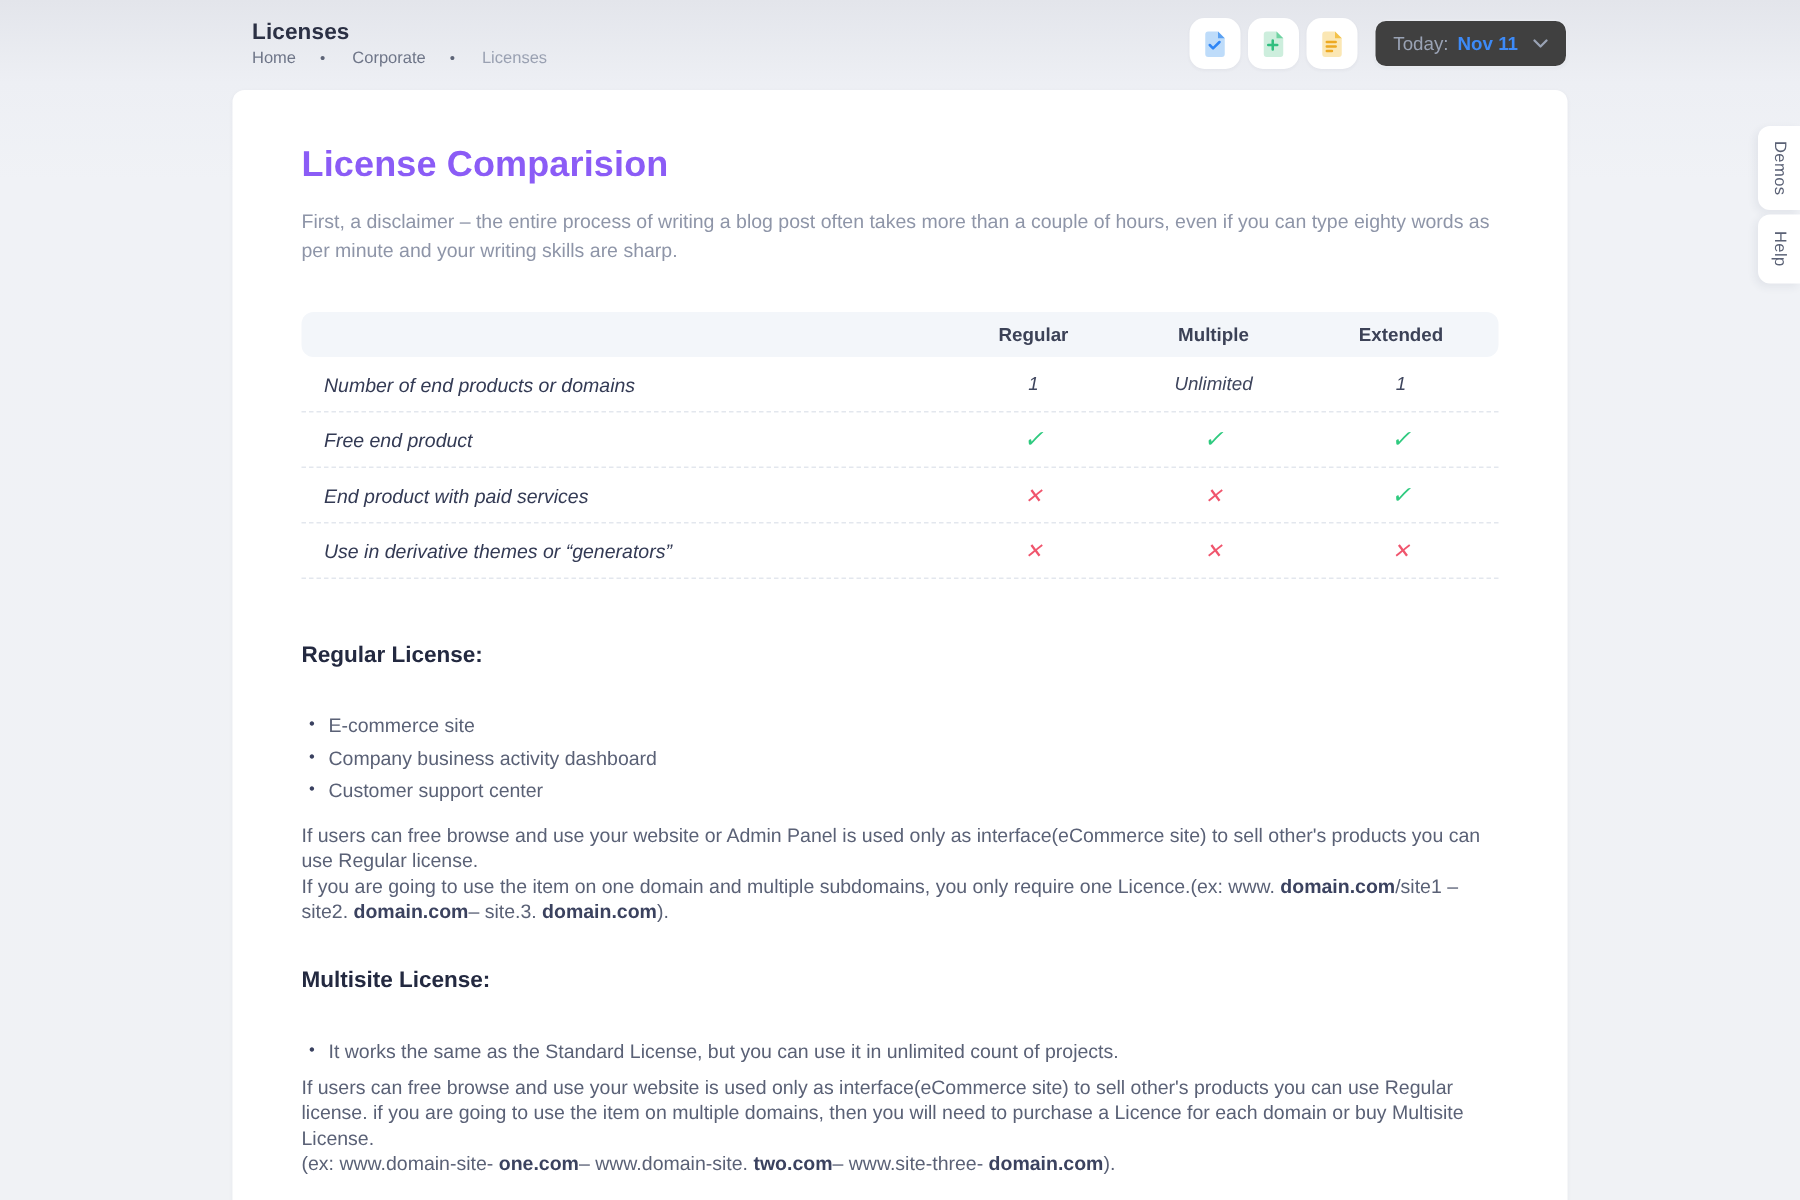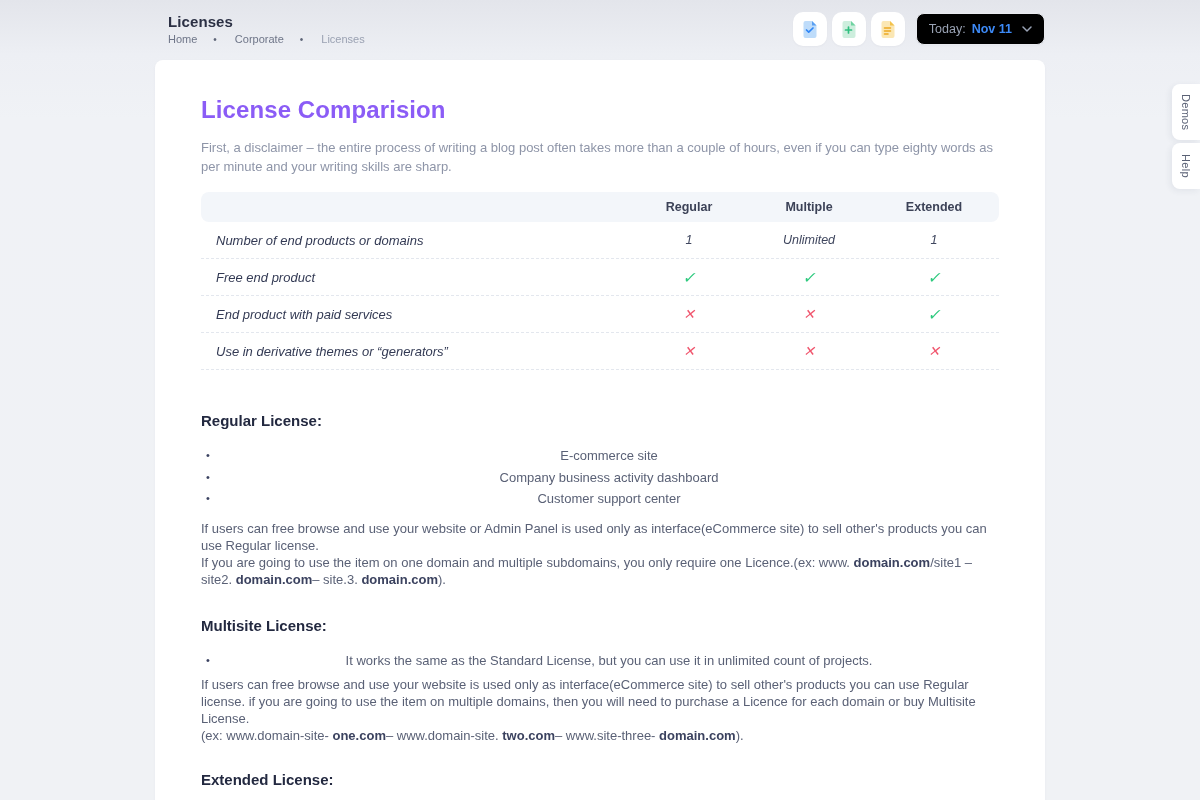--- a/index.html
+++ b/index.html
@@ -12,44 +12,44 @@
   }
   
   .topbar { position:absolute; left:168px; right:155px; top:0; height:58px; display:flex; justify-content:space-between; align-items:center; }
   .page-title { font-size:15px; font-weight:700; color:#2b3044; letter-spacing:.1px; }
   .breadcrumb { margin-top:3px; font-size:11px; color:#6e7588; display:flex; align-items:center; gap:18px; }
   .crumb { cursor:pointer; }
   .crumb.last { color:#9aa1b2; }
   .crumb-dot { color:#5d6477; font-size:10px; margin-left:-2px; }
   .topbar-right { display:flex; align-items:center; gap:3px; }
   .icon-btn { width:34px; height:34px; border:none; background:#fff; border-radius:10px; display:flex; align-items:center; justify-content:center; cursor:pointer; box-shadow:0 1px 2px rgba(40,50,80,.04); margin-right:2px; }
-  .date-pill { margin-left:6px; height:32px; background:#000000; border:1px solid #e9ebf0; border-radius:8px; display:flex; align-items:center; gap:6px; padding:0 12px; font-size:12.5px; cursor:pointer; box-shadow:0 1px 2px rgba(40,50,80,.03);justify-content:space-between; }
+  .date-pill { margin-left:6px; height:32px; background:#404040; border:1px solid #e9ebf0; border-radius:8px; display:flex; align-items:center; gap:6px; padding:0 12px; font-size:12.5px; cursor:pointer; box-shadow:0 1px 2px rgba(40,50,80,.03);justify-content:space-between; }
   .date-prefix { color:#9aa3b5; }
   .date-value { color:#3d8af7; font-weight:700; }
   .date-chevron { margin-left:4px; display:flex; }
   
   .card { position:absolute; left:155px; top:60px; width:890px; height:760px; background:#fff; border-radius:8px 8px 0 0; box-shadow:0 1px 3px rgba(40,50,80,.04); padding:36px 46px 0 46px; }
   h1.content-heading { font-size:24px; font-weight:700; color:#8b5cf6; letter-spacing:.1px; }
   .disclaimer { margin-top:14px; font-size:13px; line-height:19px; color:#8e95a8; }
   
-  .cmp-table { margin-top:16px; width:100%; }
+  .cmp-table { margin-top:32px; width:100%; }
   .t-head { display:flex; align-items:center; background:#f3f6fa; border-radius:8px; height:30px; }
   .t-row { display:flex; align-items:center; height:37px; border-bottom:1px dashed #e3e7ee;font-style:italic; }
   .t-label { flex:1; padding-left:15px; font-size:13px; color:#333a54; }
   .t-col { width:120px; text-align:center; font-size:12.5px; color:#3f465e; }
   .t-col.ext { width:130px; }
   .t-head .t-col { font-weight:700; color:#3c4257; font-size:12.5px; }
   .cell-value.mark-check { color:#2fca7f; font-size:16px; font-weight:400; }
   .cell-value.mark-cross { color:#f0556d; font-size:14px; font-weight:400; }
   
   .sec-heading { font-size:15px; font-weight:700; color:#232940; }
   .sec-regular { margin-top:42px; }
   .sec-multisite { margin-top:29px; }
   .sec-extended { margin-top:27px; }
-  ul.blist { margin-top:16px; list-style:none;text-align:center; }
+  ul.blist { margin-top:28px; list-style:none; }
   ul.blist li { font-size:13px; color:#5a6176; line-height:21.5px; padding-left:18px; position:relative; }
   ul.blist li::before { content:"•"; position:absolute; left:5px; color:#3a4160; font-size:11px; }
   .para { margin-top:10px; font-size:13px; line-height:17px; color:#5a6176; }
   .para.tight { margin-top:5px; }
   .seg-b { font-weight:700; color:#3b425f; }
   
   .side-tab { position:absolute; right:0; width:28px; background:#fff; border-radius:8px 0 0 8px; box-shadow:-2px 2px 6px rgba(40,50,80,.07); display:flex; align-items:center; justify-content:center; cursor:pointer; }
   .side-tab span { writing-mode:vertical-rl; font-size:11px; color:#5a6175; letter-spacing:.3px; }
   .side-tab.demos { top:84px; height:56px; }
   .side-tab.help { top:143px; height:46px; }

